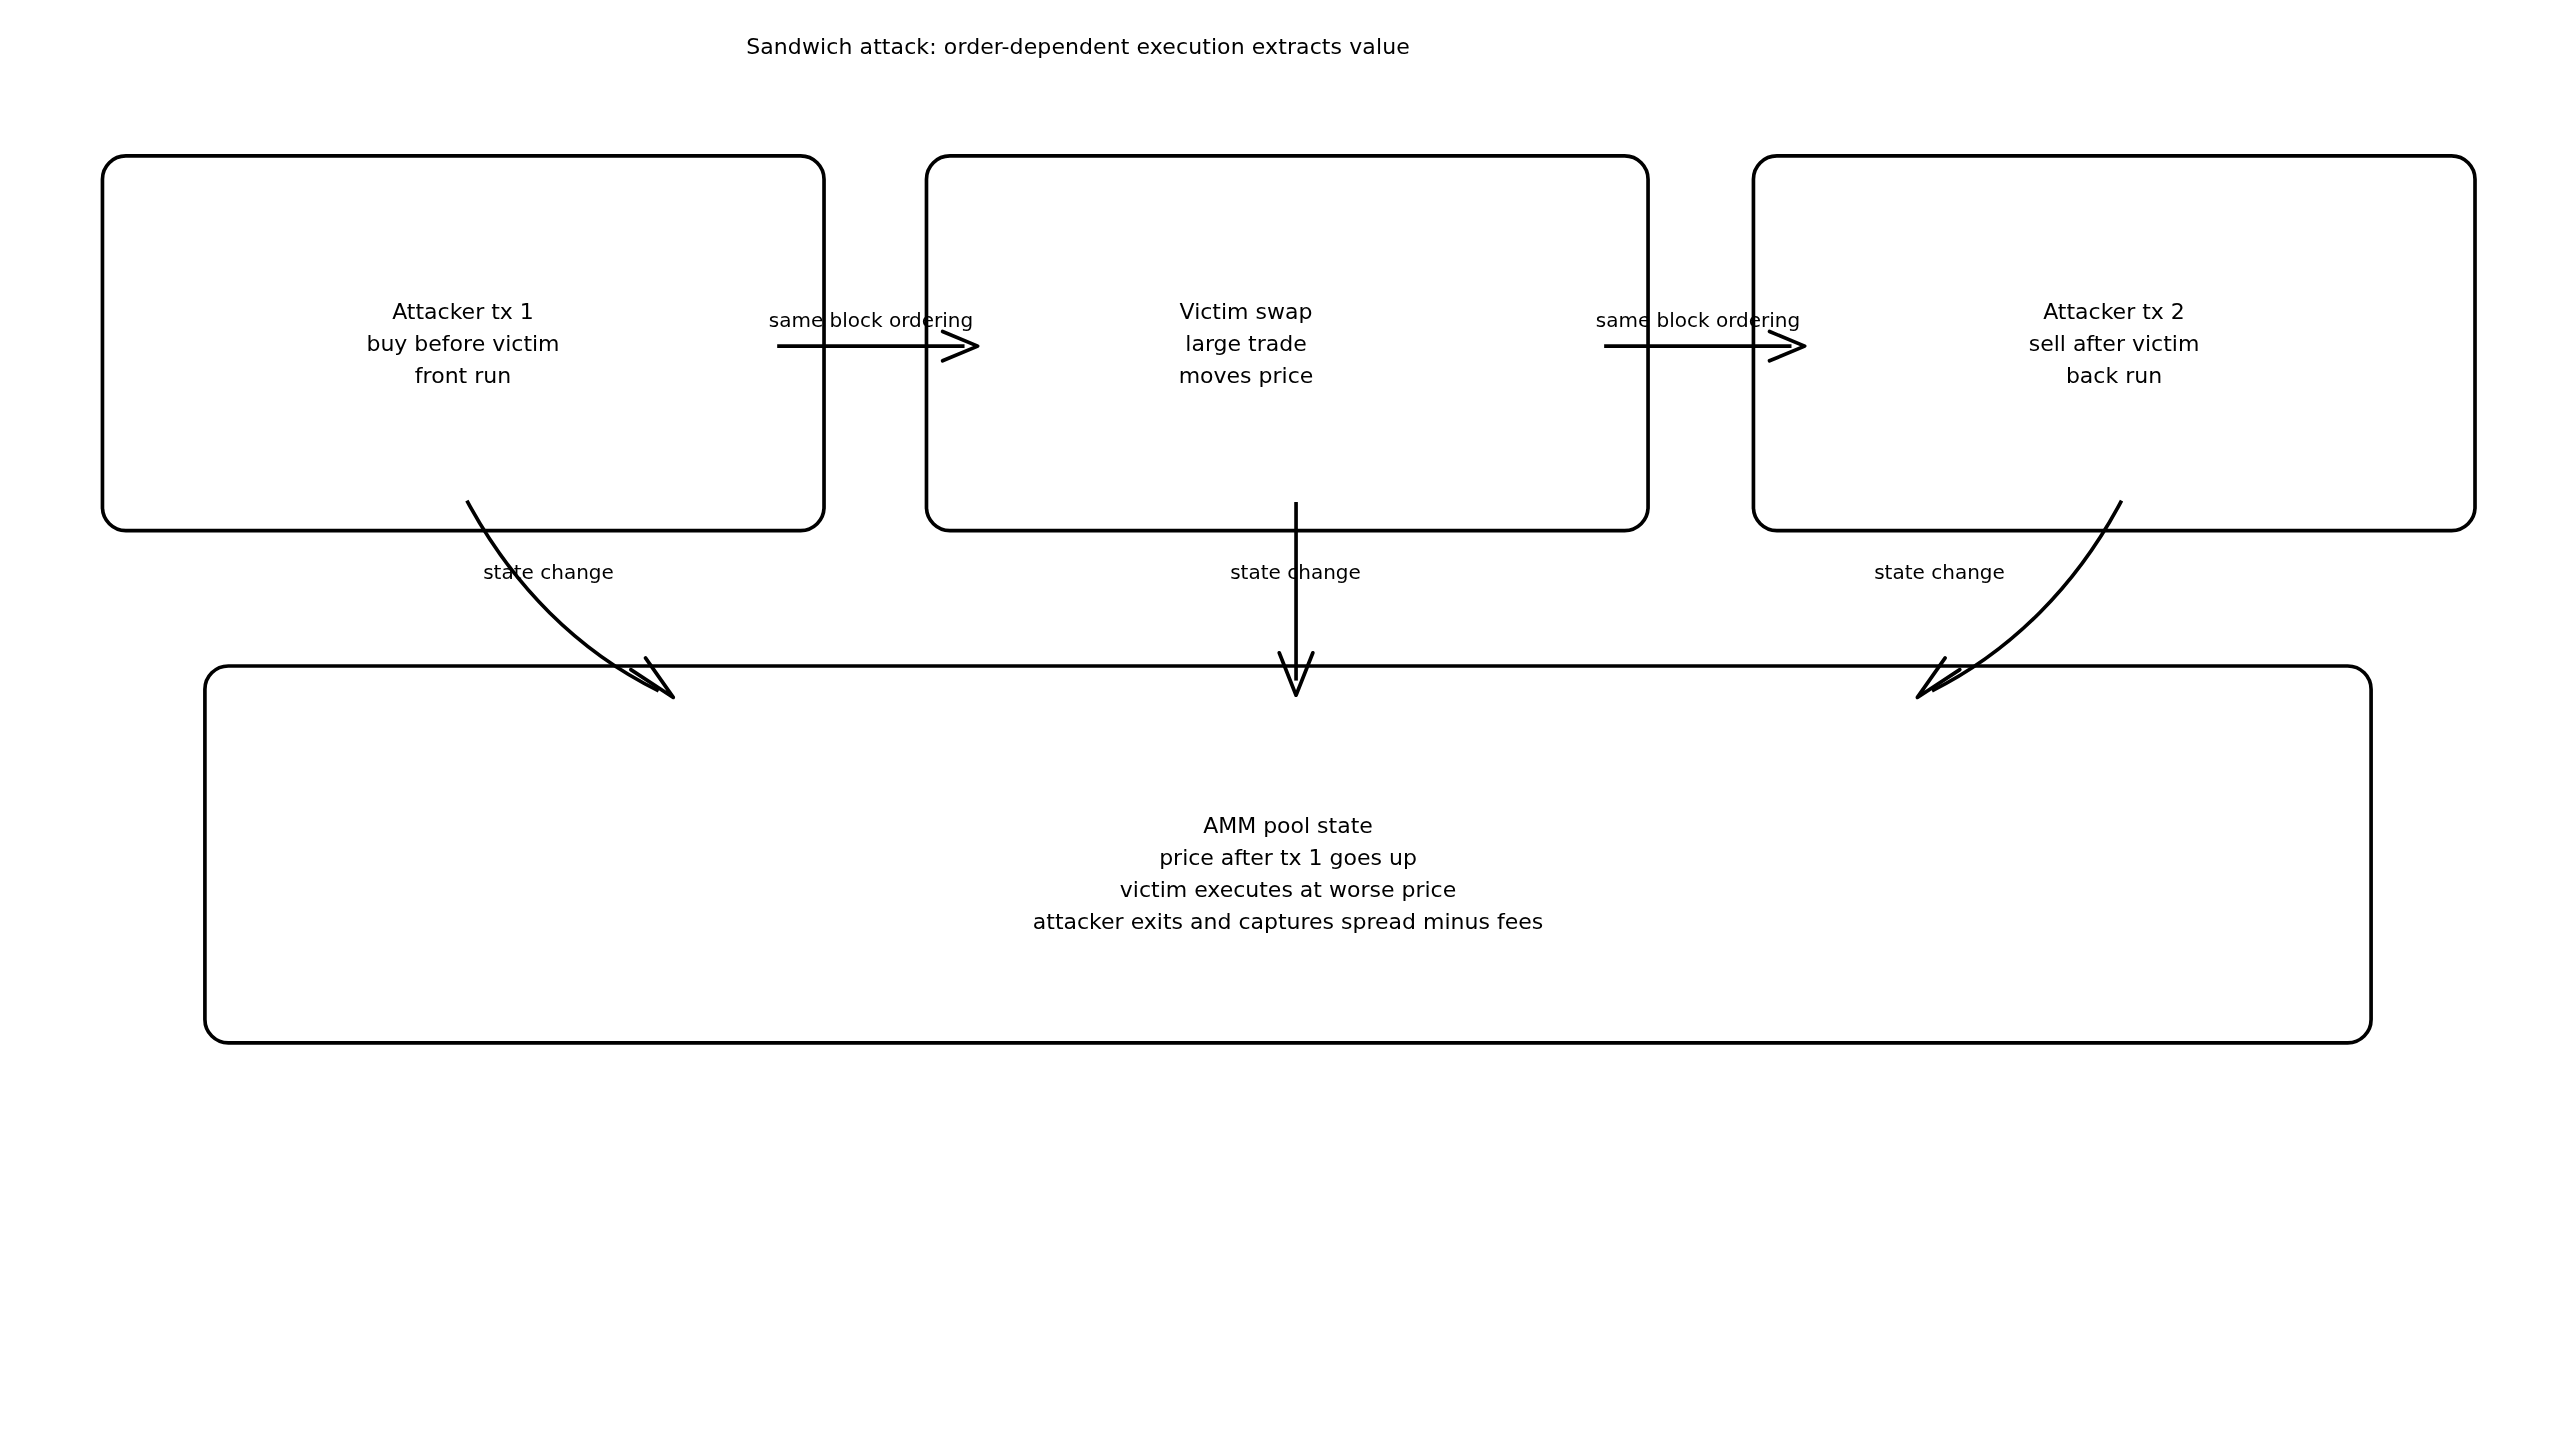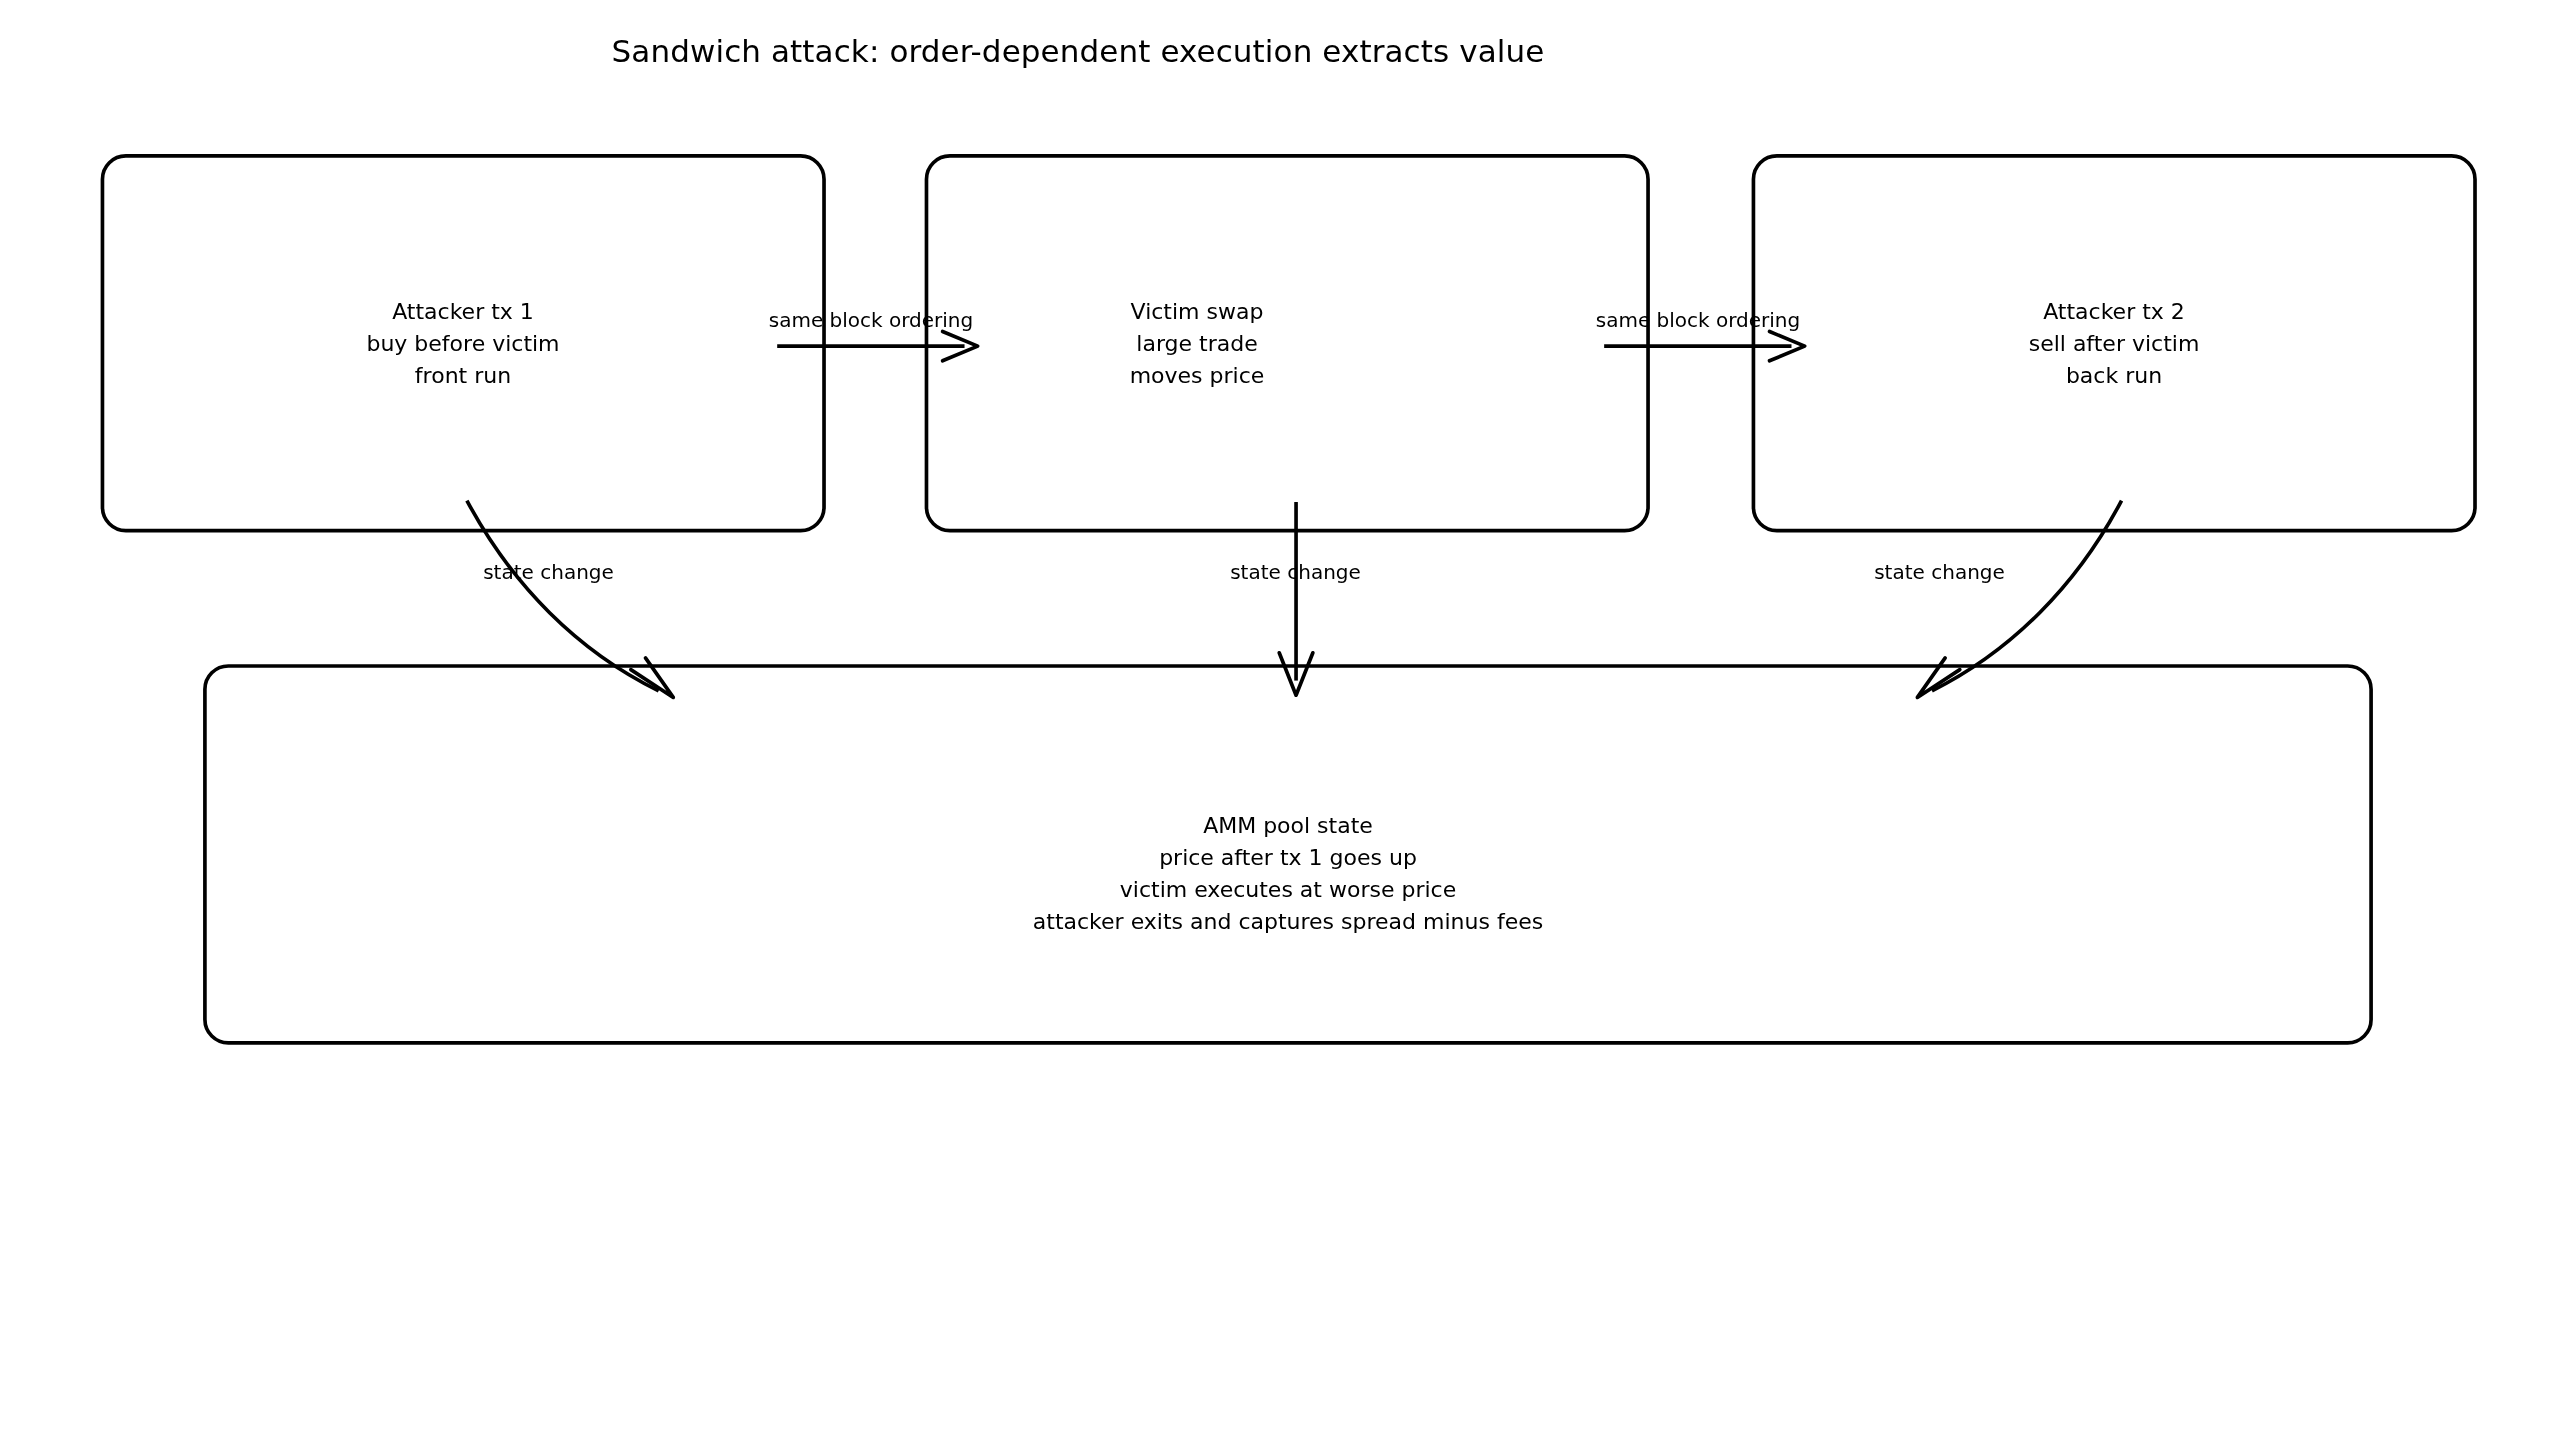--- a/index.html
+++ b/index.html
@@ -41,21 +41,21 @@
     stroke-width: 5;
     stroke-linecap: round;
     stroke-linejoin: round;
   }
   .diagram-title {
     position: absolute;
     left: 0;
     top: 34px;
     width: 2156px;
     text-align: center;
-    font-size: 31px;
+    font-size: 22px;
     line-height: 1.15;
     letter-spacing: 0.1px;
     white-space: nowrap;
   }
   .node-label {
     position: absolute;
     text-align: center;
     font-size: 22px;
     line-height: 32px;
     white-space: pre;
@@ -107,21 +107,21 @@
       <path class="edge-line" d="M 2899 684 C 2838 800 2748 890 2640 944"></path>
       <path class="arrow-head" d="M 2678 915 L 2620 953 L 2658 899"></path>
     </g>
 
   </svg>
 
   <div class="node-label" style="left:102px; top:296px; width:722px;">Attacker tx 1
 buy before victim
 front run</div>
 
-  <div class="node-label" style="left:907px; top:296px; width:580px;">Victim swap
+  <div class="node-label" style="left:956px; top:296px; width:580px;">Victim swap
 large trade
 moves price</div>
 
   <div class="node-label" style="left:1753px; top:296px; width:722px;">Attacker tx 2
 sell after victim
 back run</div>
 
   <div class="node-label" style="left:205px; top:810px; width:2166px;">AMM pool state
 price after tx 1 goes up
 victim executes at worse price

